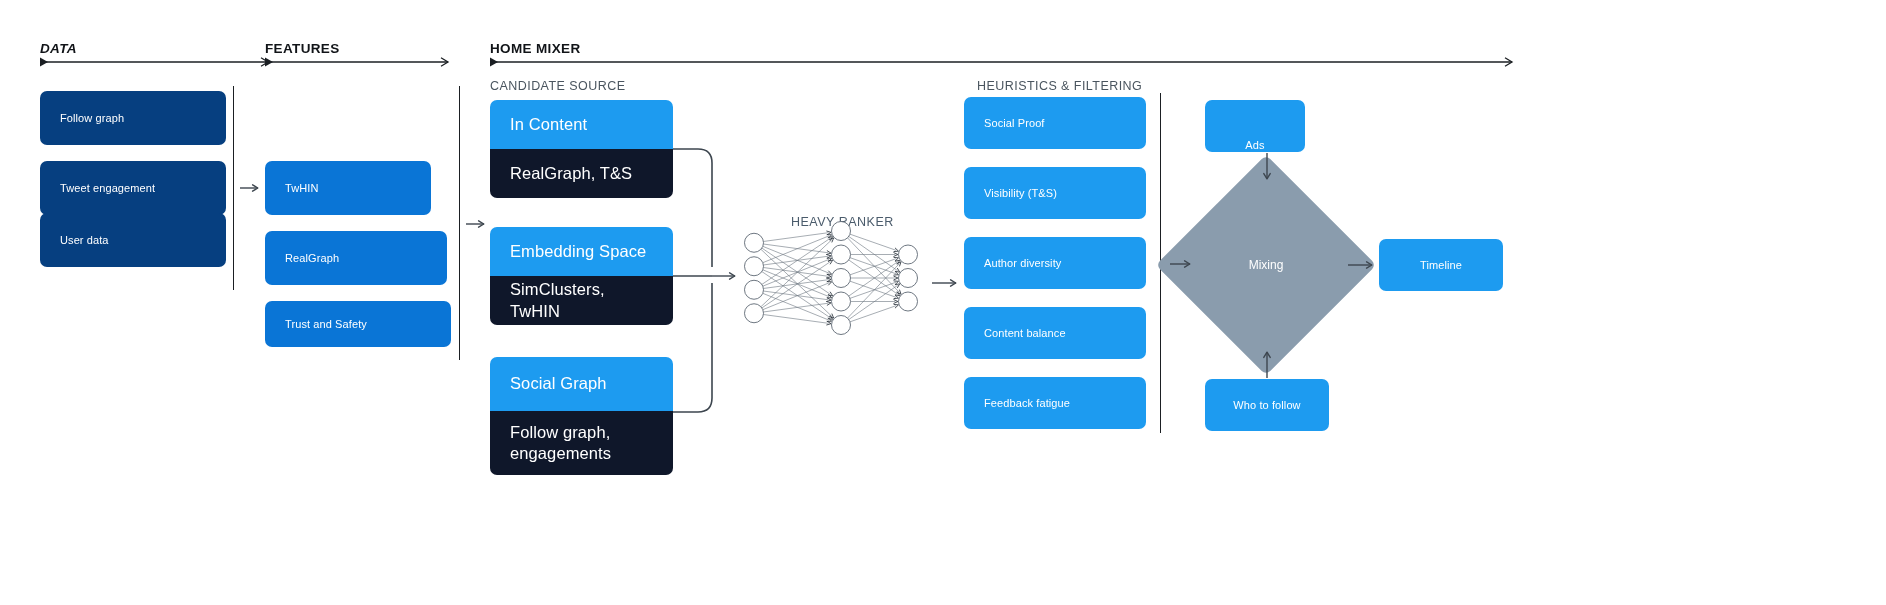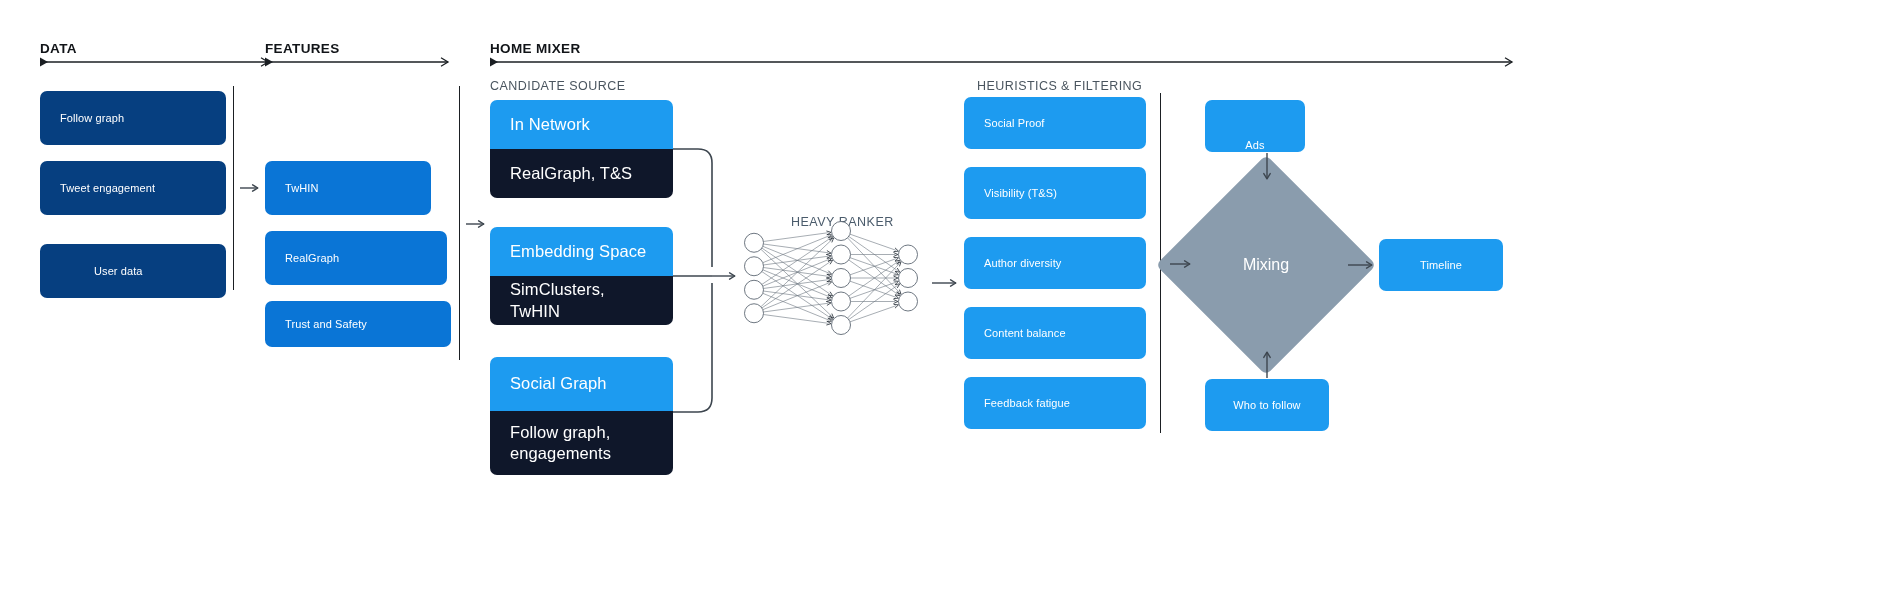--- a/index.html
+++ b/index.html
@@ -38,32 +38,32 @@
   .vrule{position:absolute;width:1.4px;background:#1b1f23;}
 
   
   .ov{position:absolute;left:0;top:0;width:1886px;height:605px;overflow:visible;
       pointer-events:none;}
 
   
   .diamond{position:absolute;display:flex;align-items:center;justify-content:center;}
   .diamond .dshape{position:absolute;left:0;top:0;width:100%;height:100%;
         background:#8a9cad;transform:rotate(45deg);border-radius:6px;}
-  .diamond .dlabel{position:relative;font-size:16px;color:#ffffff;}
+  .diamond .dlabel{position:relative;font-size:12px;color:#ffffff;}
 
   
   .hr-title{position:absolute;font-size:12.5px;letter-spacing:.5px;color:#4a5b6b;
             font-weight:400;white-space:nowrap;}
 </style>
 </head>
 <body>
 
 <div class="stage">
 
-  <div class="sec-head" style="left:40px;top:41px;">DATA</div>
+  <div class="sec-head" style="left:40px;top:41px;font-style:italic;">DATA</div>
   <div class="sec-rule" style="left:40px;top:55px;width:232px;">
     <svg width="232" height="14" viewBox="0 0 232 14">
       <polygon points="0,2.5 0,11.5 8,7" fill="#1b1f23"></polygon>
       <line x1="1" y1="7" x2="228" y2="7" stroke="#1b1f23" stroke-width="1.3"></line>
       <polyline points="221,2.8 228,7 221,11.2" fill="none" stroke="#1b1f23" stroke-width="1.3"></polyline>
     </svg>
   </div>
 
   <div class="sec-head" style="left:265px;top:41px;">FEATURES</div>
   <div class="sec-rule" style="left:265px;top:55px;width:187px;">
@@ -82,21 +82,21 @@
       <polyline points="1015,2.8 1022,7 1015,11.2" fill="none" stroke="#1b1f23" stroke-width="1.3"></polyline>
     </svg>
   </div>
 
   <div class="card navy" style="left:40px;top:91px;width:186px;height:54px;">
     <span>Follow graph</span>
   </div>
   <div class="card navy" style="left:40px;top:161px;width:186px;height:54px;">
     <span>Tweet engagement</span>
   </div>
-  <div class="card navy" style="left:40px;top:244px;width:186px;height:54px;padding-left:34px;">
+  <div class="card navy" style="left:40px;top:213px;width:186px;height:54px;">
     <span>User data</span>
   </div>
 
   <div class="vrule" style="left:233px;top:86px;height:204px;"></div>
 
   <div class="card mid" style="left:265px;top:161px;width:166px;height:54px;">
     <span>TwHIN</span>
   </div>
   <div class="card mid" style="left:265px;top:231px;width:182px;height:54px;">
     <span>RealGraph</span>
@@ -104,21 +104,21 @@
   <div class="card mid" style="left:265px;top:301px;width:186px;height:46px;">
     <span>Trust and Safety</span>
   </div>
 
   <div class="vrule" style="left:459px;top:86px;height:274px;"></div>
 
   <div class="cap" style="left:490px;top:79px;">CANDIDATE SOURCE</div>
 
   <div class="cand" style="left:490px;top:100px;width:183px;height:98px;">
     <div class="top" style="height:49px;">
-      <span>In Network</span>
+      <span>In Content</span>
     </div>
     <div class="bot" style="height:49px;">
       <span>RealGraph, T&amp;S</span>
     </div>
   </div>
 
   <div class="cand" style="left:490px;top:227px;width:183px;height:98px;">
     <div class="top" style="height:49px;">
       <span>Embedding Space</span>
     </div>

